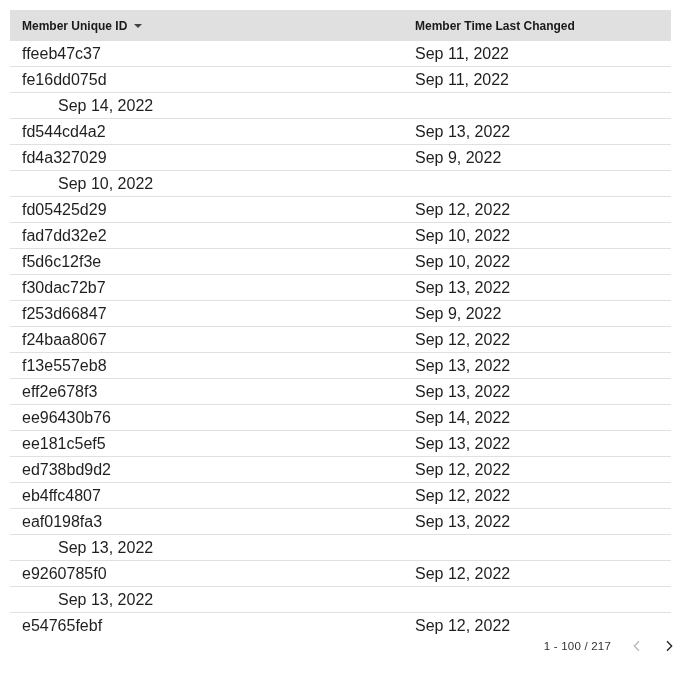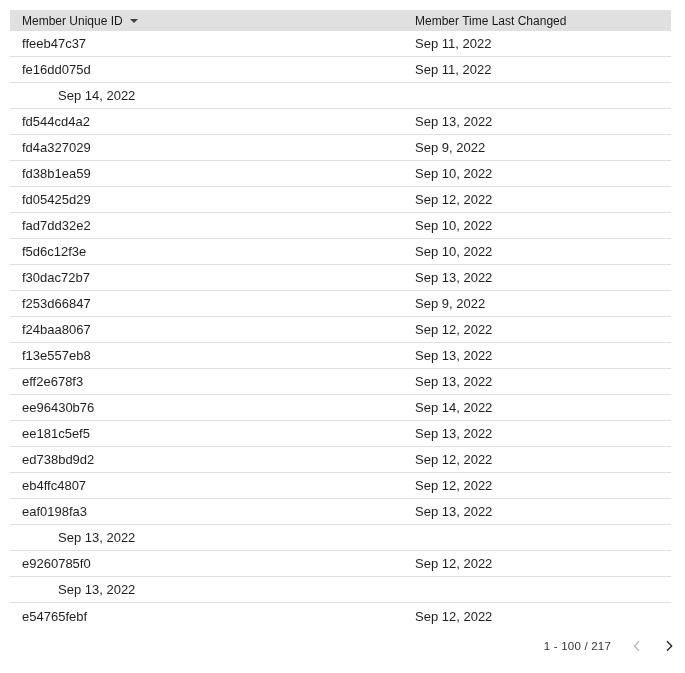--- a/index.html
+++ b/index.html
@@ -13,24 +13,24 @@
   }
   .table-card {
     position: absolute;
     left: 10px;
     top: 10px;
     width: 661px;
   }
   .header-row {
     display: flex;
     align-items: center;
-    height: 21px;
+    height: 31px;
     background: #e0e0e0;
     font-size: 12px;
-    font-weight: 400;
+    font-weight: 700;
     color: #1a1a1a;
   }
   .cell { overflow: hidden; white-space: nowrap; }
   .col-id {
     width: 357px;
     flex-shrink: 0;
     padding-left: 12px;
     display: flex;
     align-items: center;
   }
@@ -45,21 +45,21 @@
     width: 0;
     height: 0;
     border-left: 4px solid transparent;
     border-right: 4px solid transparent;
     border-top: 4px solid #424242;
   }
   .row {
     display: flex;
     align-items: center;
     height: 26px;
-    font-size: 13px;
+    font-size: 16px;
     color: #1f1f1f;
     border-bottom: 1px solid #e0e0e0;
     background: #ffffff;
   }
   .row:last-child { border-bottom: none; }
   .pagination {
     position: absolute;
     top: 633px;
     right: 4px;
     height: 26px;
@@ -117,21 +117,20 @@
     <div class="cell col-id">fd544cd4a2</div>
     <div class="cell col-date">Sep 13, 2022</div>
   </div>
 
   <div class="row">
     <div class="cell col-id">fd4a327029</div>
     <div class="cell col-date">Sep 9, 2022</div>
   </div>
 
   <div class="row">
-    <div class="cell col-id">fd38b1ea59</div>
     <div class="cell col-date">Sep 10, 2022</div>
   </div>
 
   <div class="row">
     <div class="cell col-id">fd05425d29</div>
     <div class="cell col-date">Sep 12, 2022</div>
   </div>
 
   <div class="row">
     <div class="cell col-id">fad7dd32e2</div>

